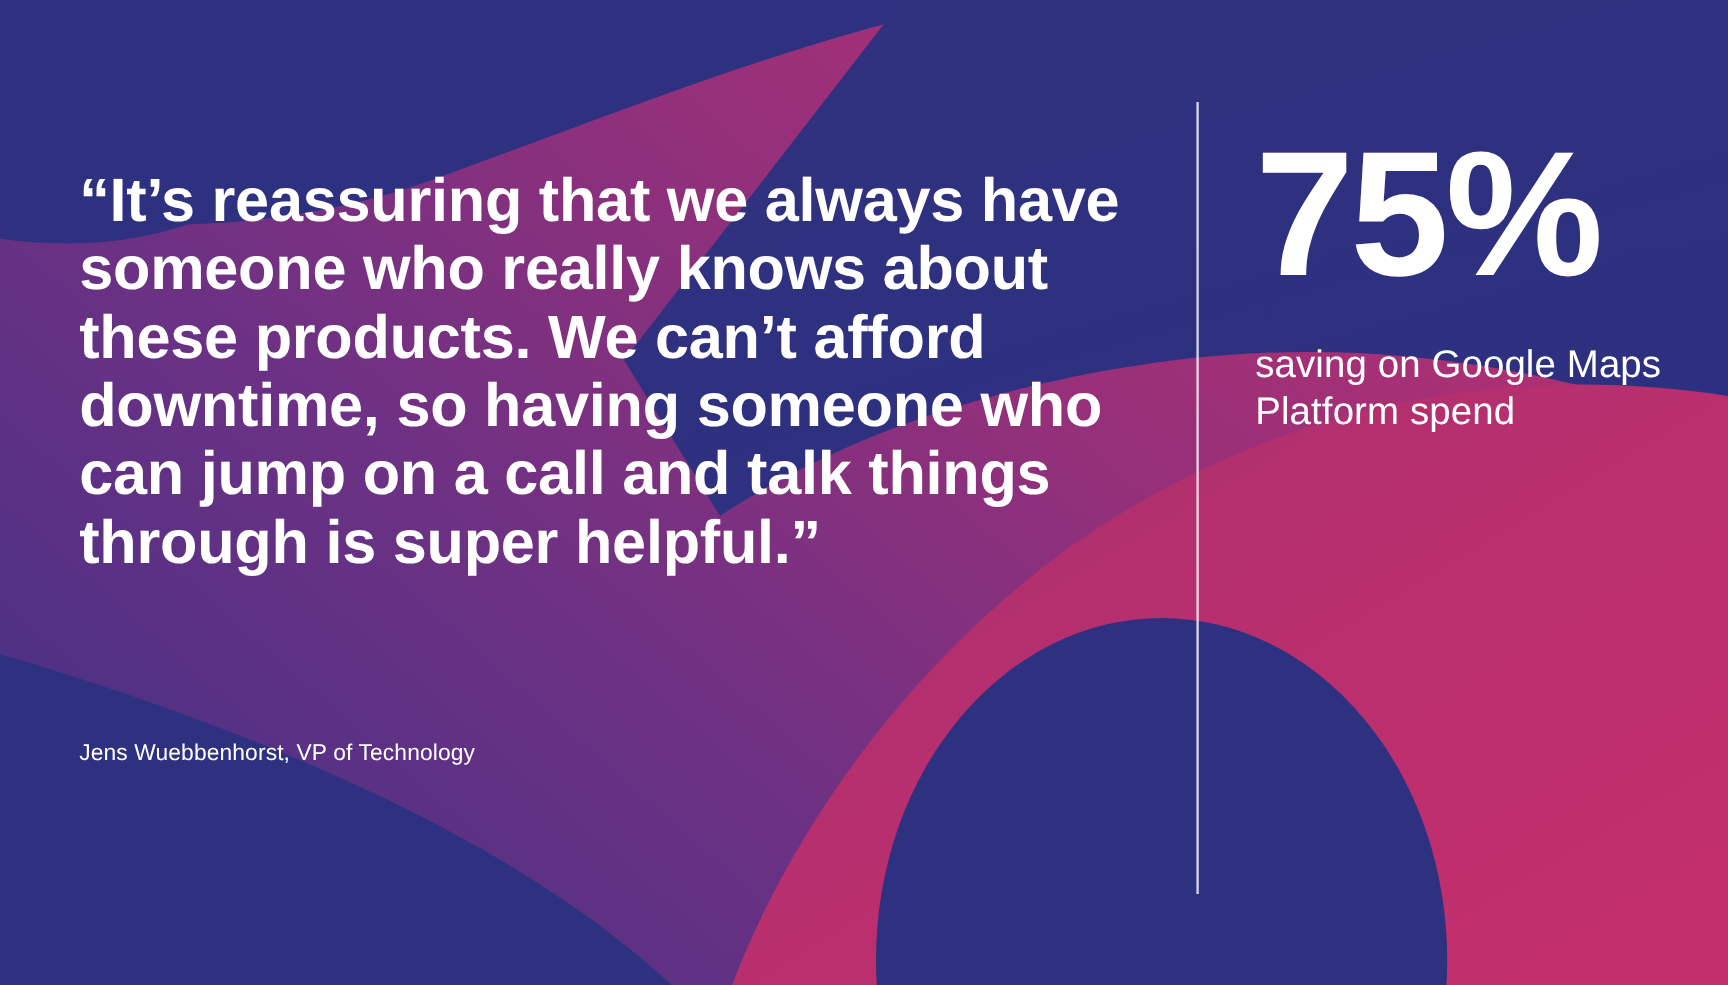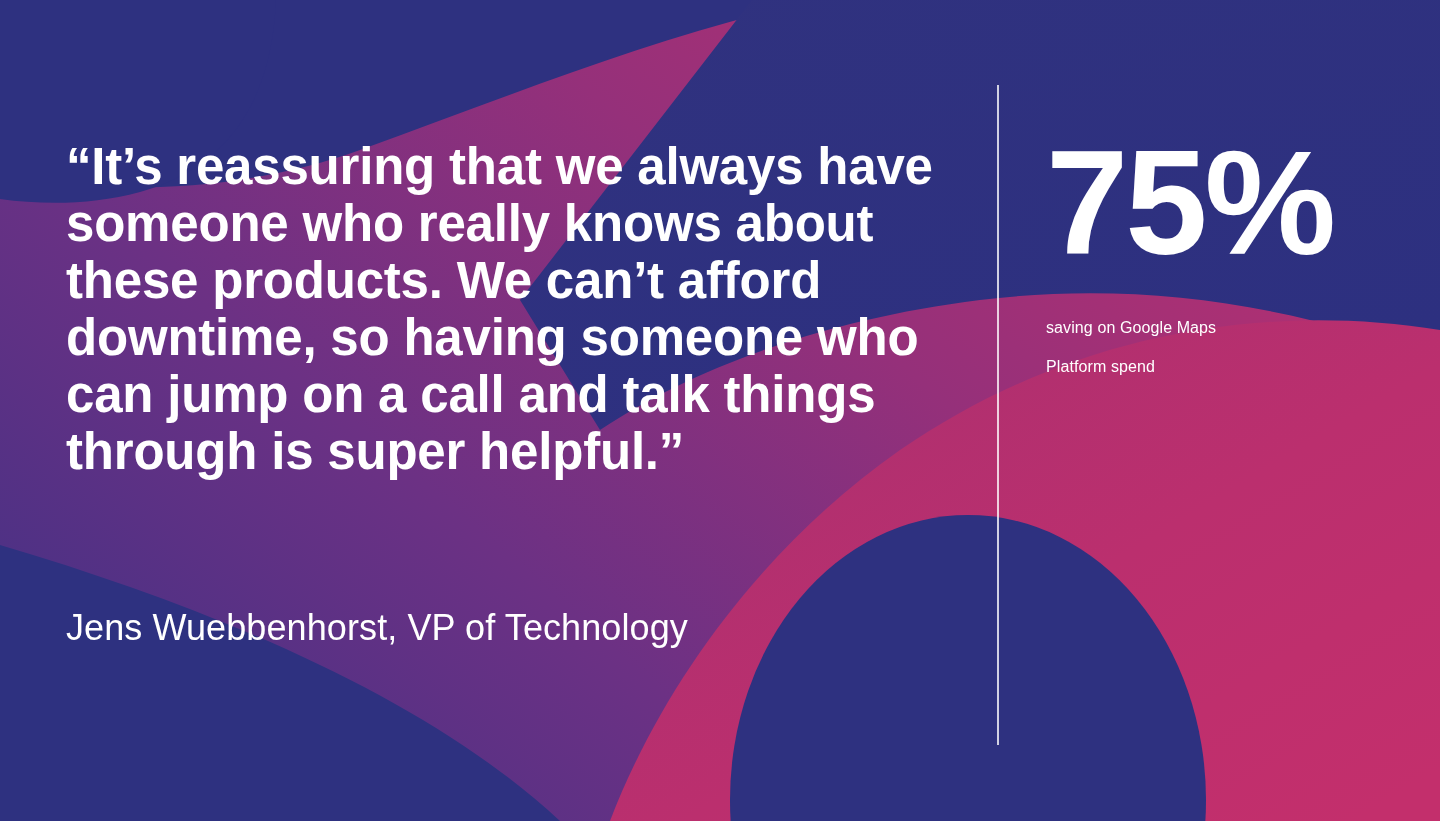--- a/index.html
+++ b/index.html
@@ -53,54 +53,54 @@
   .attribution {
     position: absolute;
     left: 66px;
     top: 602px;
     width: 880px;
   }
   .attribution-name,
   .attribution-company {
     margin: 0;
     color: #ffffff;
-    font-size: 36px;
+    font-size: 19px;
     line-height: 52px;
     font-weight: 400;
     letter-spacing: 0.1px;
   }
 
   .divider {
     position: absolute;
     left: 997px;
     top: 85px;
     width: 2px;
     height: 660px;
     background: rgba(255, 255, 255, 0.78);
   }
 
   .stat-block {
     position: absolute;
     left: 1046px;
-    top: 136px;
+    top: 112px;
     width: 360px;
   }
   .stat-value {
     margin: 0;
     color: #ffffff;
     font-size: 148px;
     line-height: 134px;
     font-weight: 600;
     letter-spacing: -3px;
   }
   .stat-label {
     margin: 0;
     padding-top: 38px;
     color: #ffffff;
-    font-size: 16px;
+    font-size: 32px;
     line-height: 39px;
     font-weight: 400;
     letter-spacing: 0.1px;
     white-space: pre-line;
   }
 </style>
 </head>
 <body>
 
 <div class="slide">

